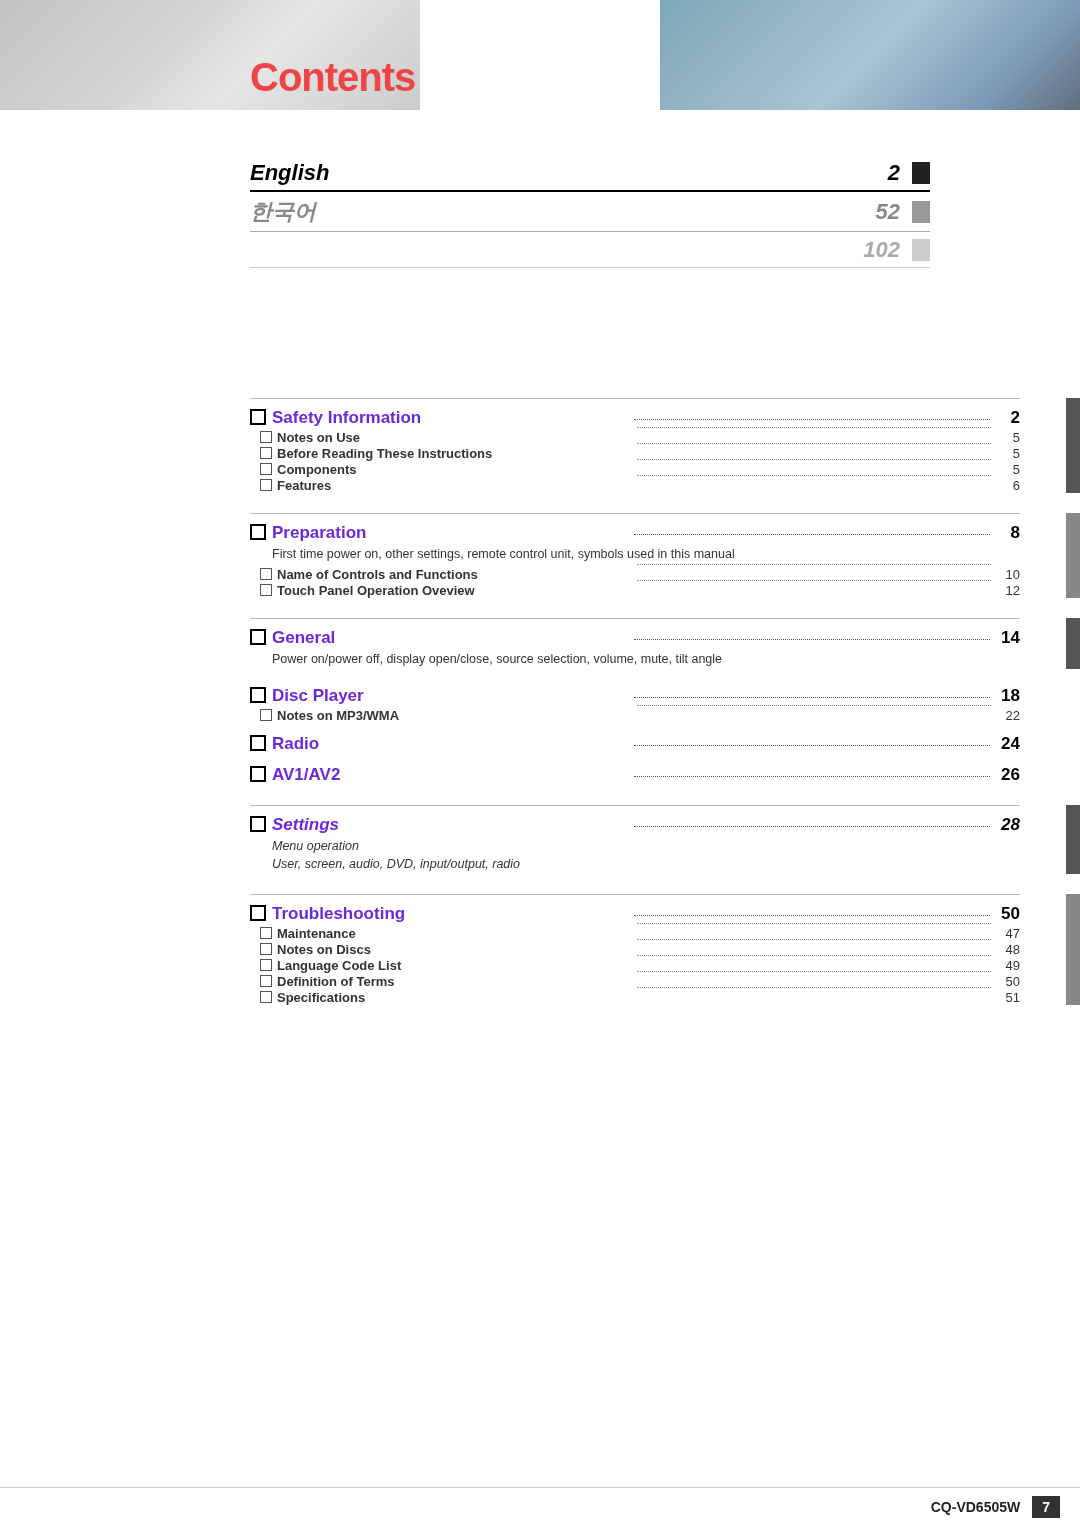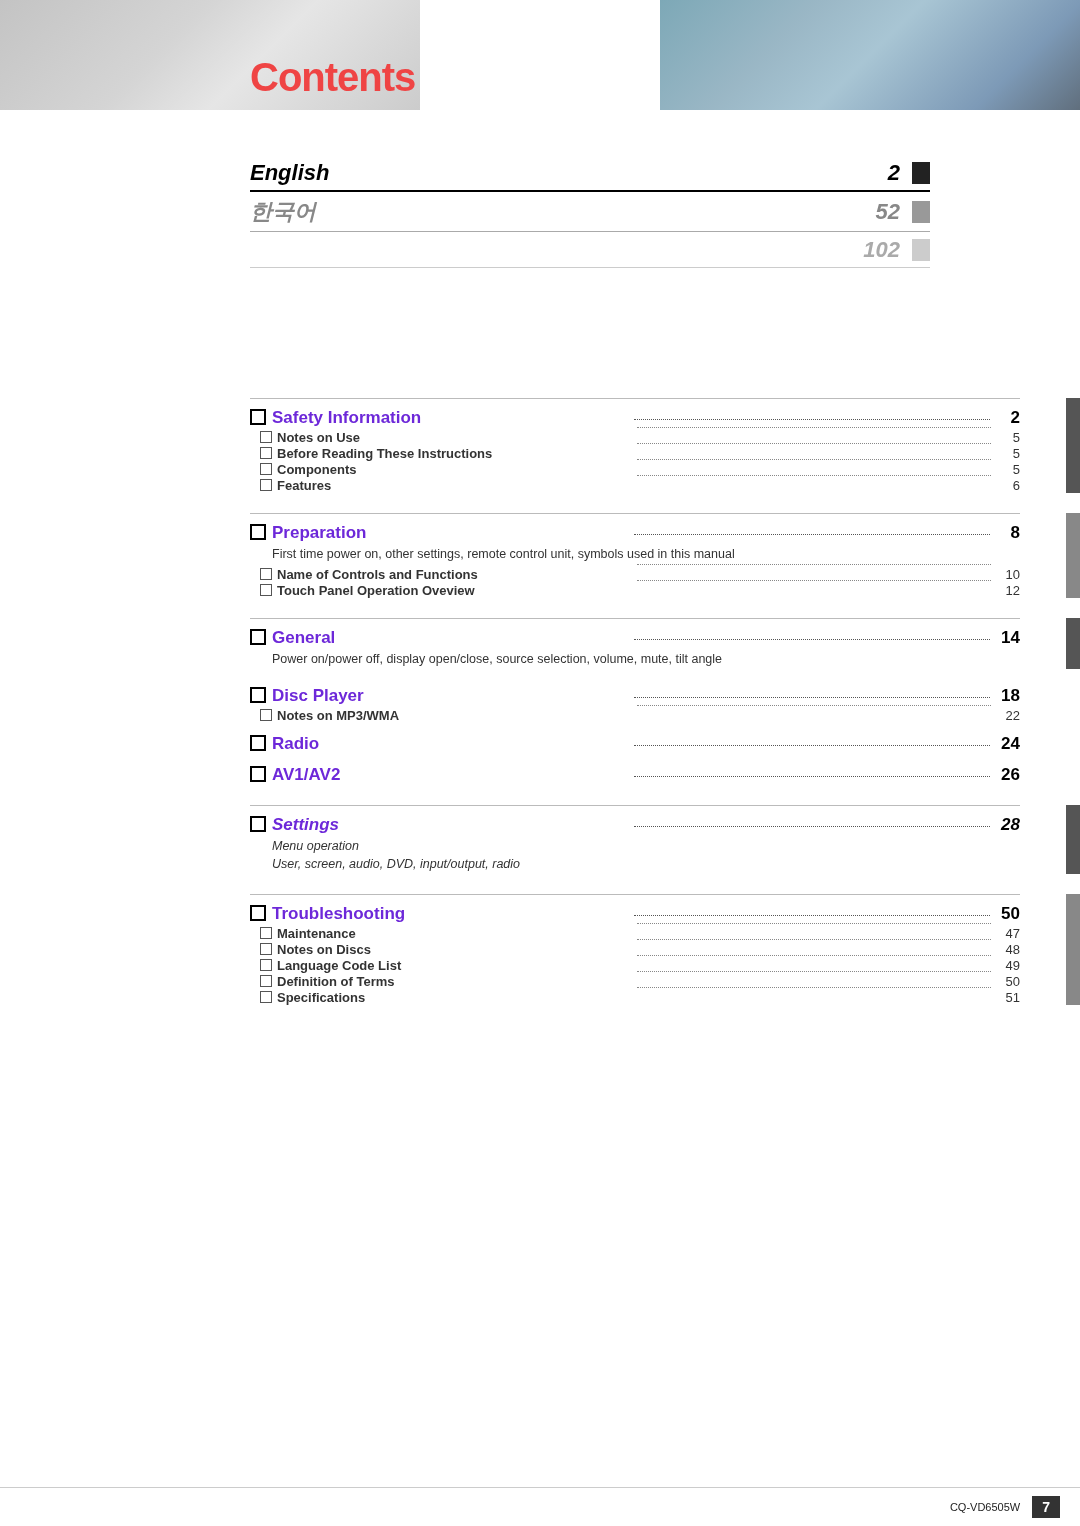--- a/index.html
+++ b/index.html
@@ -225,22 +225,22 @@
       width: 1080px;
       display: flex;
       justify-content: flex-end;
       align-items: center;
       padding: 8px 20px 8px 0;
       border-top: 1px solid #ccc;
       background: #fff;
     }
 
     .footer-model {
-      font-size: 11px;
-      font-weight: 400;
+      font-size: 14px;
+      font-weight: 700;
       color: #222;
       margin-right: 12px;
     }
 
     .footer-page {
       font-size: 14px;
       font-weight: 700;
       color: #fff;
       background: #333;
       padding: 3px 10px;

